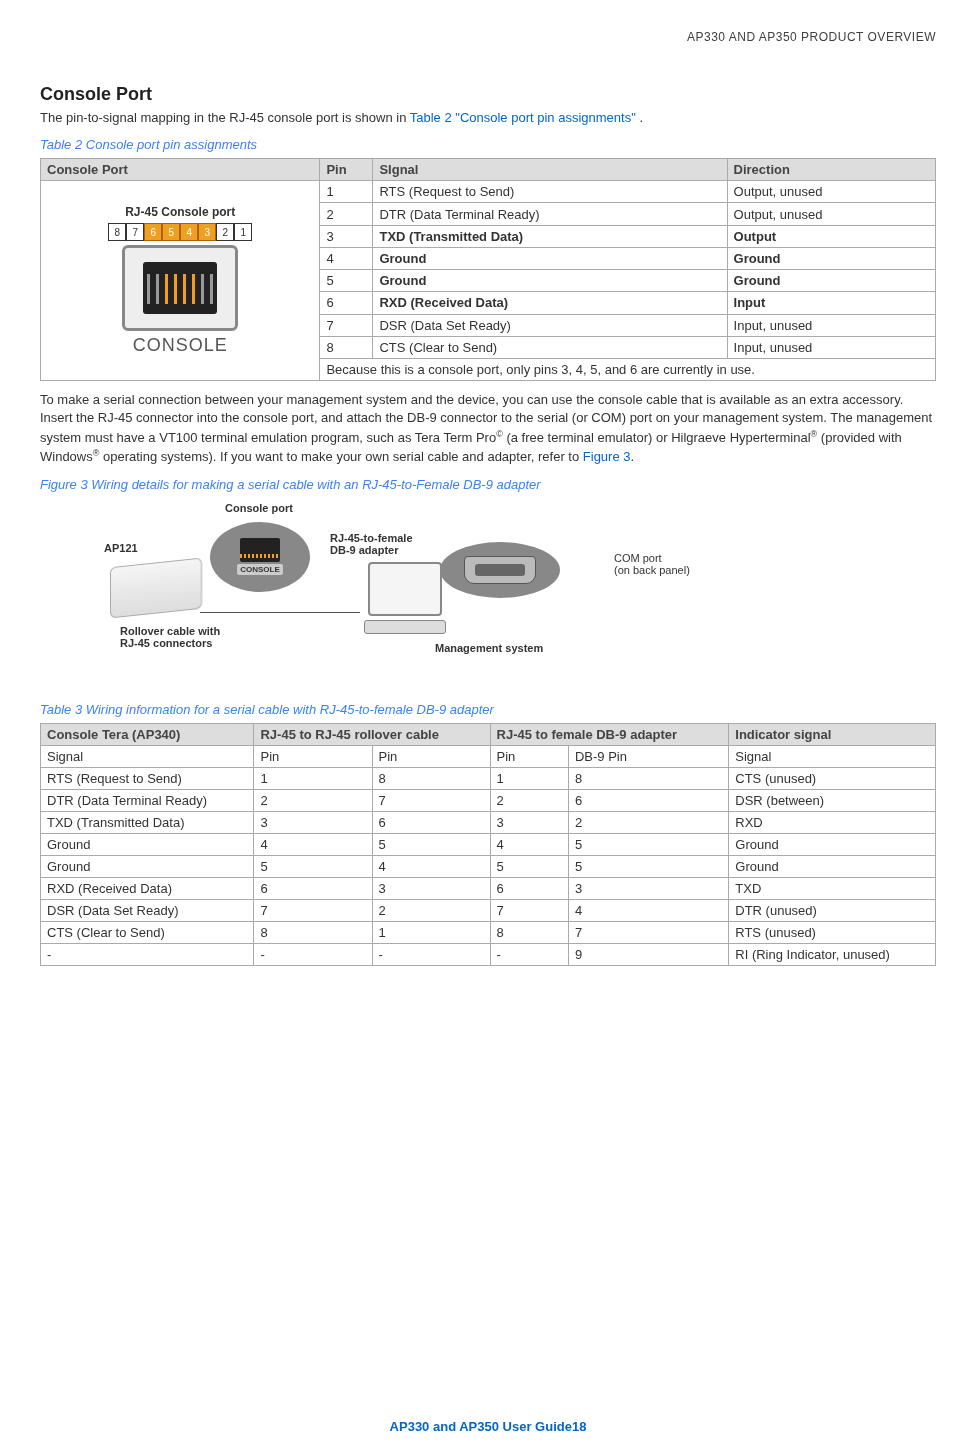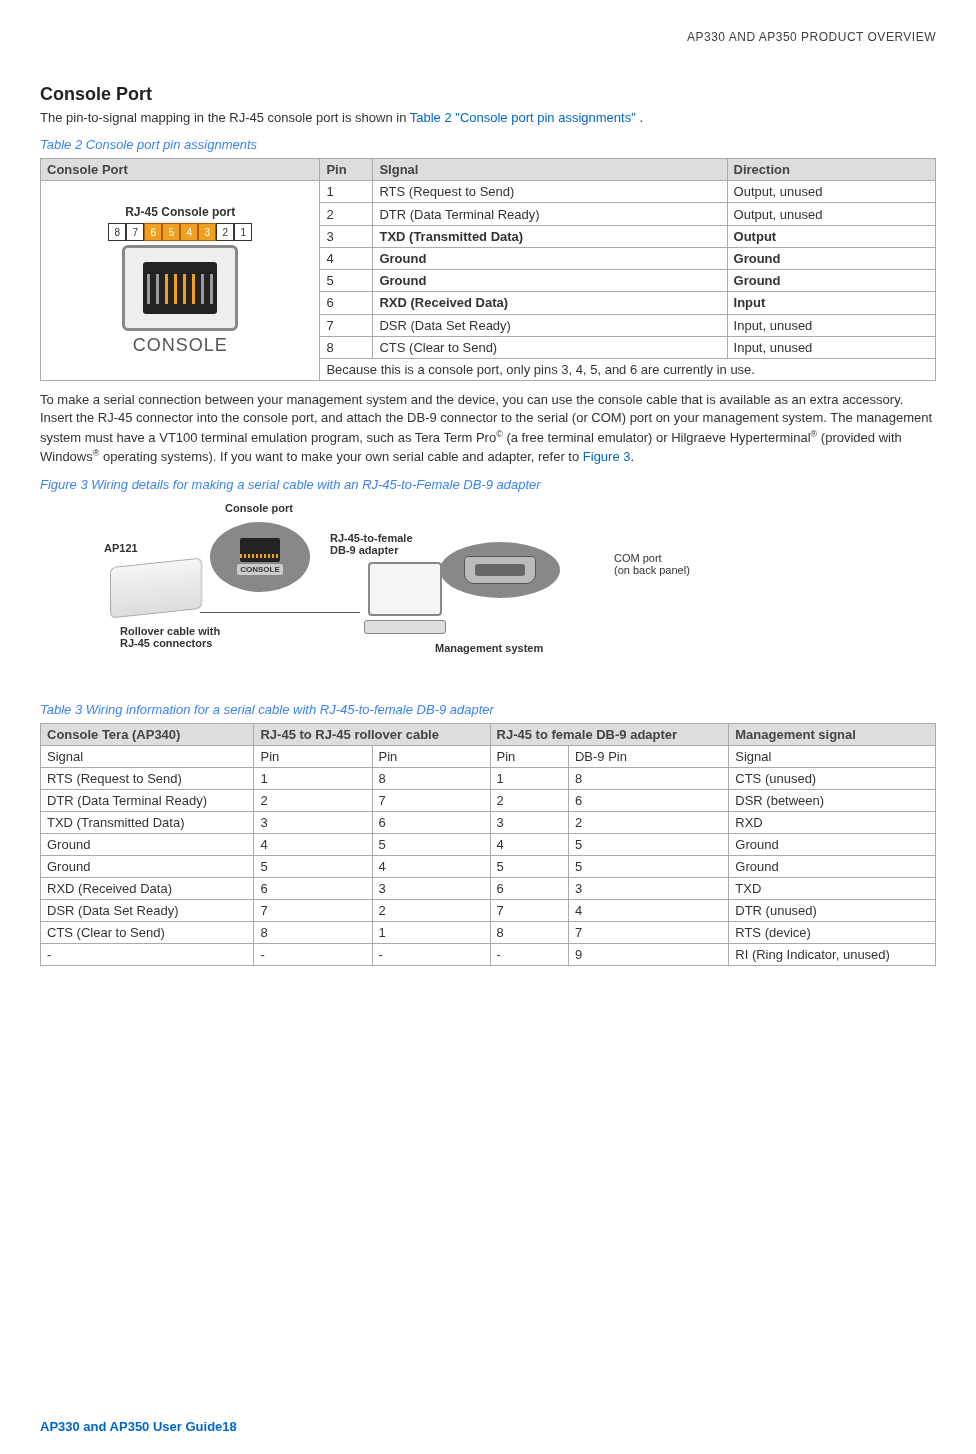--- a/index.html
+++ b/index.html
@@ -218,21 +218,21 @@
     position:absolute;
     border-top: 1px solid #555;
   }
 
   .footer {
     position: fixed;
     bottom: 20px;
     left: 40px;
     right: 40px;
     display: flex;
-    justify-content: flex-start;
+    justify-content: center;
     color: #0066cc;
     font-weight: bold;
     font-size: 13px;
   }
 </style>
 </head>
 <body>
 
 <div class="header-right">AP330 AND AP350 PRODUCT OVERVIEW</div>
 
@@ -362,21 +362,21 @@
 </div>
 
 <div class="caption">Table 3    Wiring information for a serial cable with RJ-45-to-female DB-9 adapter</div>
 
 <table>
   <tbody>
       <tr class="thead">
     <th>Console Tera (AP340)</th>
     <th colspan="2">RJ-45 to RJ-45 rollover cable</th>
     <th colspan="2">RJ-45 to female DB-9 adapter</th>
-    <th>Management signal</th>
+    <th>Indicator signal</th>
   </tr>
   <tr>
     <td>Signal</td>
     <td>Pin</td>
     <td>Pin</td>
     <td>Pin</td>
     <td>DB-9 Pin</td>
     <td>Signal</td>
   </tr>
   </tbody>
@@ -436,21 +436,21 @@
         <td>7</td>
         <td>4</td>
         <td>DTR (unused)</td>
       </tr>
       <tr>
         <td>CTS (Clear to Send)</td>
         <td>8</td>
         <td>1</td>
         <td>8</td>
         <td>7</td>
-        <td>RTS (device)</td>
+        <td>RTS (unused)</td>
       </tr>
       <tr>
         <td>-</td>
         <td>-</td>
         <td>-</td>
         <td>-</td>
         <td>9</td>
         <td>RI (Ring Indicator, unused)</td>
       </tr>
     </tbody>

